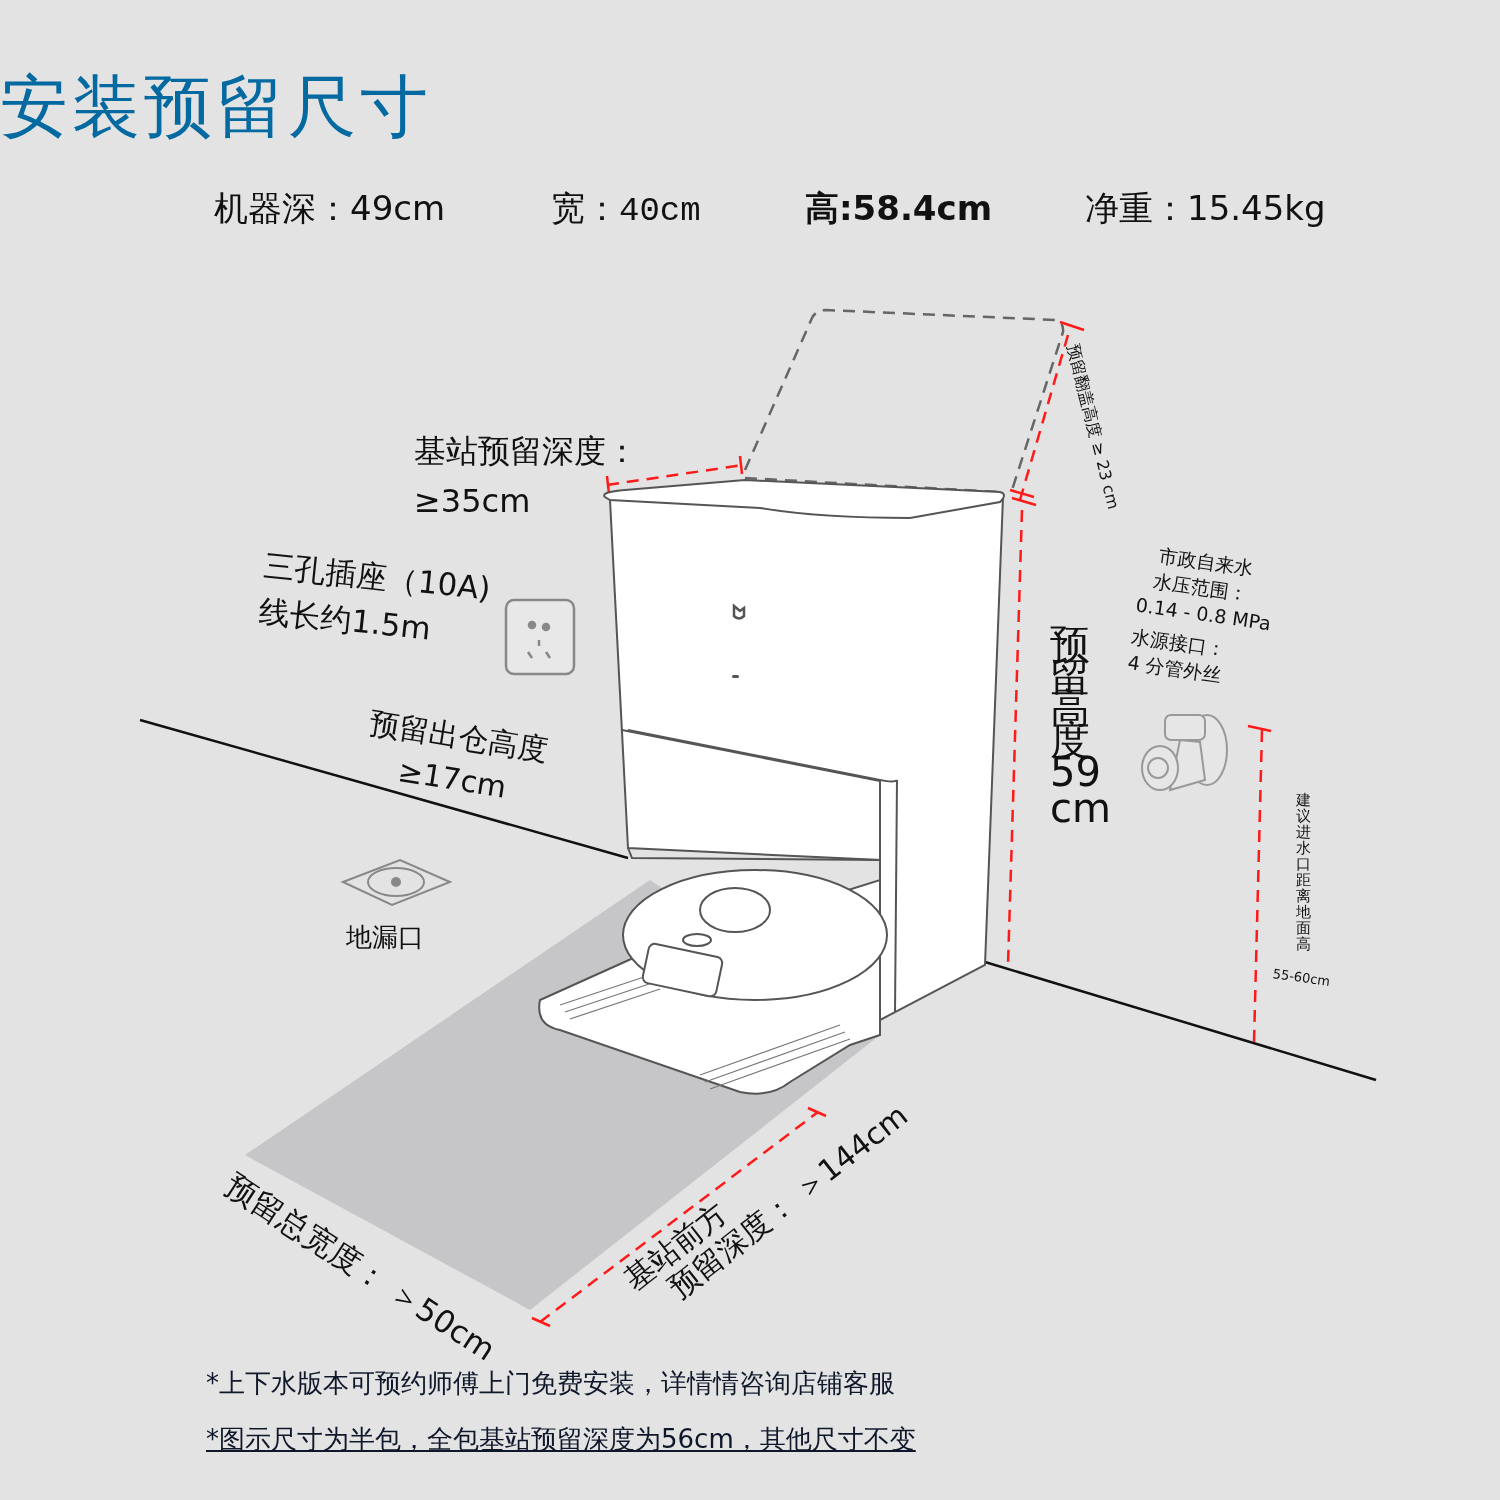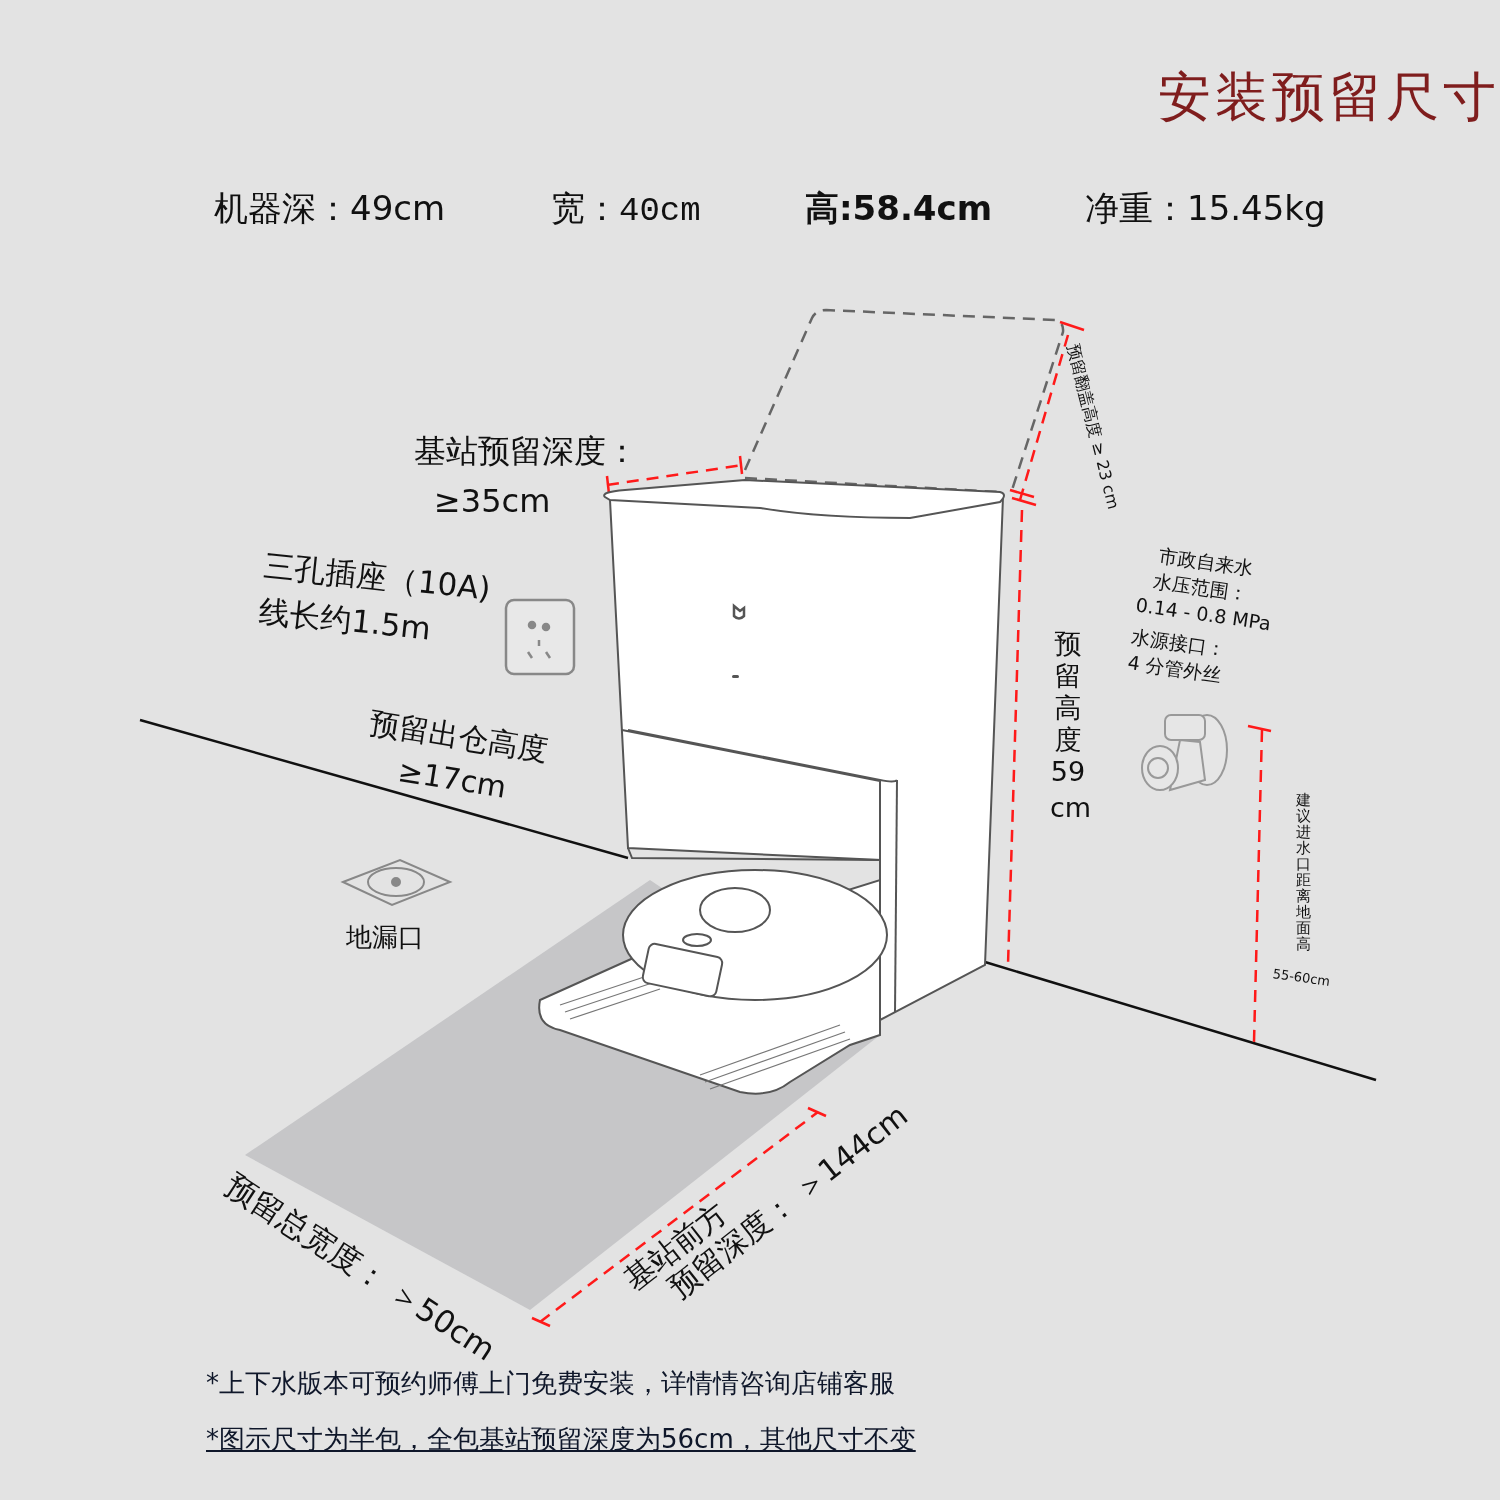--- a/index.html
+++ b/index.html
@@ -5,22 +5,22 @@
   html, body { margin: 0; padding: 0; }
   body {
     width: 1500px; height: 1500px; overflow: hidden;
     background: #e3e3e3;
     font-family: "DejaVu Sans", "Liberation Sans", sans-serif;
     color: #111;
     position: relative;
   }
   .title {
     position: absolute; left: 0; top: 62px; width: 1500px;
-    text-align: right; font-size: 53px; letter-spacing: 4px;
-    font-weight: normal; color: #7f1d1d;
+    text-align: left; font-size: 68px; letter-spacing: 4px;
+    font-weight: normal; color: #0369a1;
   }
   .spec {
     position: absolute; top: 186px; font-size: 34px; color: #111; white-space: nowrap;
   }
   svg.scene { position: absolute; left: 0; top: 0; }
   .lbl { position: absolute; white-space: nowrap; color: #111; }
   .note {
     position: absolute; left: 206px; font-size: 26px; white-space: nowrap; color: #0f172a;
   }
 </style>
@@ -120,42 +120,42 @@
     <ellipse cx="1207" cy="750" rx="20" ry="35"></ellipse>
     <rect x="1165" y="715" width="40" height="25" rx="6"></rect>
     <path d="M1180,740 L1200,742 L1205,780 L1170,790 Z"></path>
     <ellipse cx="1160" cy="768" rx="18" ry="22"></ellipse>
     <circle cx="1158" cy="768" r="10"></circle>
   </g>
 </svg>
 
 <div class="lbl" style="left:414px; top:430px; font-size:32px;">
   <div>基站预留深度：</div>
-  <div style="margin-top:8px;margin-left:20px;">≥35cm</div>
+  <div style="margin-top:8px;">≥35cm</div>
 </div>
 
 <div class="lbl" style="left:266px; top:545px; font-size:31px; transform:rotate(6deg); transform-origin:left top;">
   <div>三孔插座（10A)</div>
   <div style="margin-top:4px;">线长约1.5m</div>
 </div>
 
 <div class="lbl" style="left:373px; top:703px; font-size:30px; transform:rotate(9deg); transform-origin:left top; text-align:center;">
   <div>预留出仓高度</div>
   <div style="margin-top:4px;">≥17cm</div>
 </div>
 
 <div class="lbl" style="left:346px; top:920px; font-size:26px;">地漏口</div>
 
 <div class="lbl" style="left:1082px; top:342px; font-size:16px; transform:rotate(76deg); transform-origin:left top;">
   <span>预留翻盖高度</span>
   <span>≥ 23</span>
   <span>cm</span>
 </div>
 
-<div class="lbl" style="left:1050px; top:628px; font-size:27px; width:36px; line-height:32px; text-align:center; white-space:normal;">
+<div class="lbl" style="left:1050px; top:628px; font-size:40px; width:36px; line-height:32px; text-align:center; white-space:normal;">
   <div style="word-break:break-all;">预留高度</div>
   <div style="">59</div>
   <div style="margin-top:4px;">cm</div>
 </div>
 
 <div class="lbl" style="left:1145px; top:540px; font-size:19px; transform:rotate(8deg); transform-origin:left top; line-height:26px;">
   <div style="padding-left:16px;">市政自来水</div>
   <div style="padding-left:14px;">水压范围：</div>
   <div>0.14 - 0.8 MPa</div>
   <div style="margin-top:6px;">水源接口：</div>

